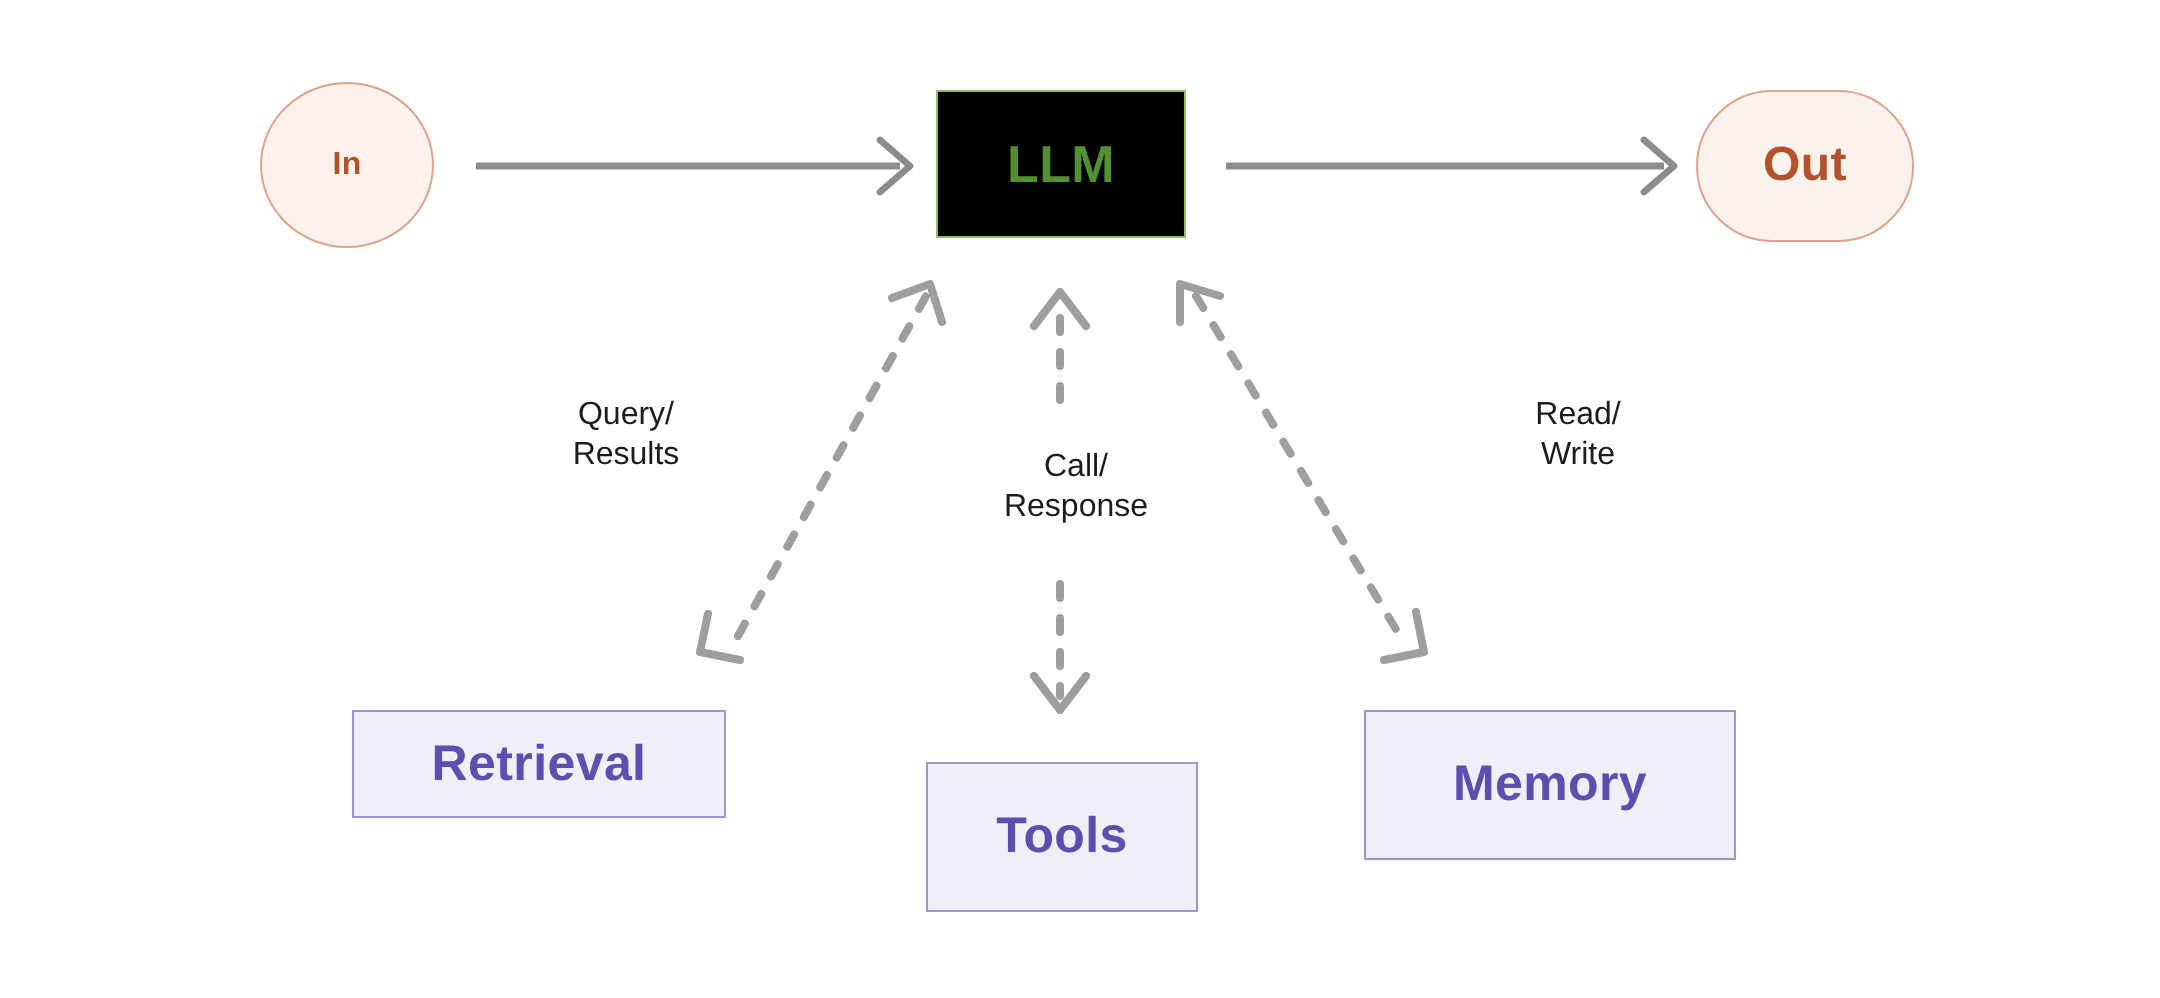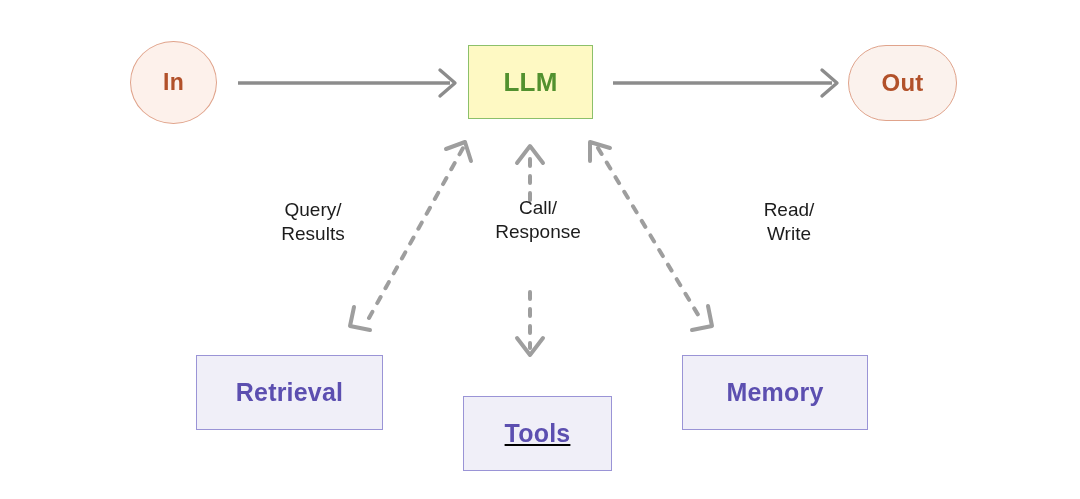--- a/index.html
+++ b/index.html
@@ -45,21 +45,21 @@
     left: 130px;
     top: 41px;
     width: 87px;
     height: 83px;
     border-radius: 50%;
     background: #fdf1eb;
     border: 1.6px solid #e0a38b;
   }
   .node-in .node-label {
     color: #b2512a;
-    font-size: 23px;
+    font-size: 16px;
   }
 
   .node-out {
     left: 848px;
     top: 45px;
     width: 109px;
     height: 76px;
     border-radius: 38px;
     background: #fbf2ed;
     border: 1.6px solid #e0a38b;
@@ -67,68 +67,67 @@
   .node-out .node-label {
     color: #b2512a;
     font-size: 24px;
   }
 
   .node-llm {
     left: 468px;
     top: 45px;
     width: 125px;
     height: 74px;
-    background: #fef9c3;
+    background: #000000;
     border: 1.5px solid #8cc06a;
   }
   .node-llm .node-label {
     color: #52912f;
     font-size: 26px;
   }
 
   .node-store {
     background: #f0eff8;
     border: 1.6px solid #9a94d6;
   }
   .node-store .node-label {
     color: #5c4fb0;
     font-size: 25px;
   }
   .node-retrieval {
-    left: 196px;
+    left: 176px;
     top: 355px;
     width: 187px;
-    height: 75px;
+    height: 54px;
   }
   .node-tools {
     left: 463px;
-    top: 396px;
-    width: 149px;
+    top: 381px;
+    width: 136px;
     height: 75px;
-    text-decoration: underline;
   }
   .node-memory {
     left: 682px;
     top: 355px;
     width: 186px;
     height: 75px;
   }
 
   
   .edge-label {
     position: absolute;
     color: #1c1c1c;
-    font-size: 19px;
+    font-size: 16px;
     line-height: 1.26;
     text-align: center;
     white-space: pre;
     user-select: none;
   }
   .label-query  { left: 228px; top: 198px; width: 170px; }
-  .label-call   { left: 448px; top: 196px; width: 180px; }
+  .label-call   { left: 448px; top: 224px; width: 180px; }
   .label-read   { left: 709px; top: 198px; width: 160px; }
 </style>
 </head>
 <body>
 
 <div id="canvas">
 
   <svg id="wires" viewBox="0 0 1080 499" width="1080" height="499" xmlns="http://www.w3.org/2000/svg">
 
     <g>

